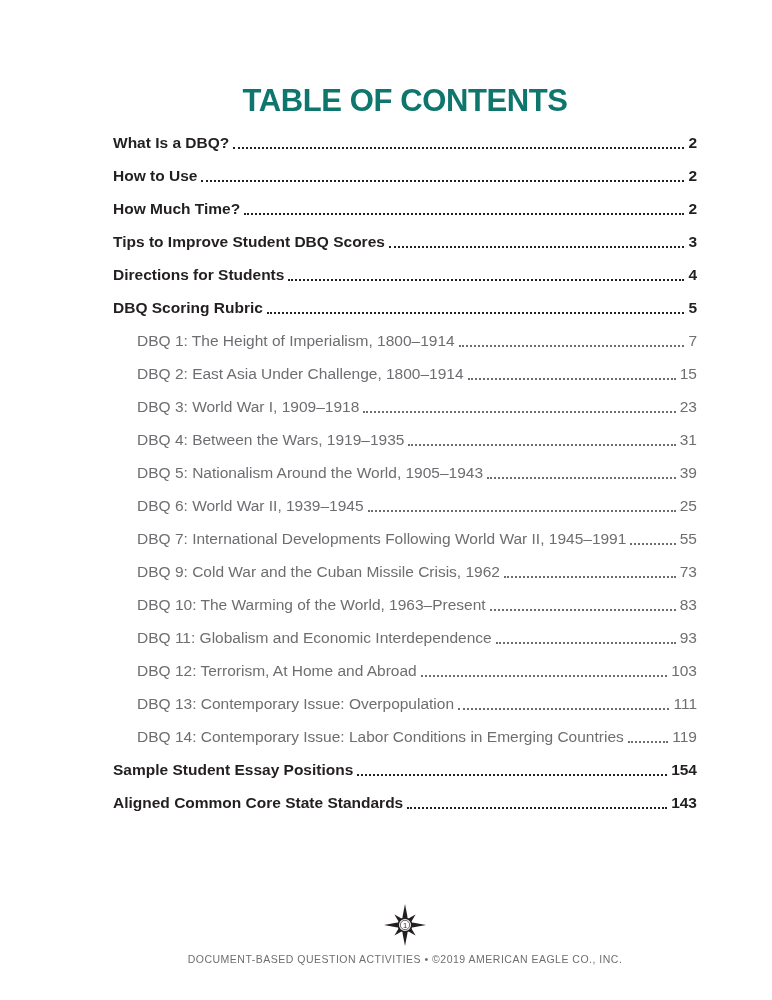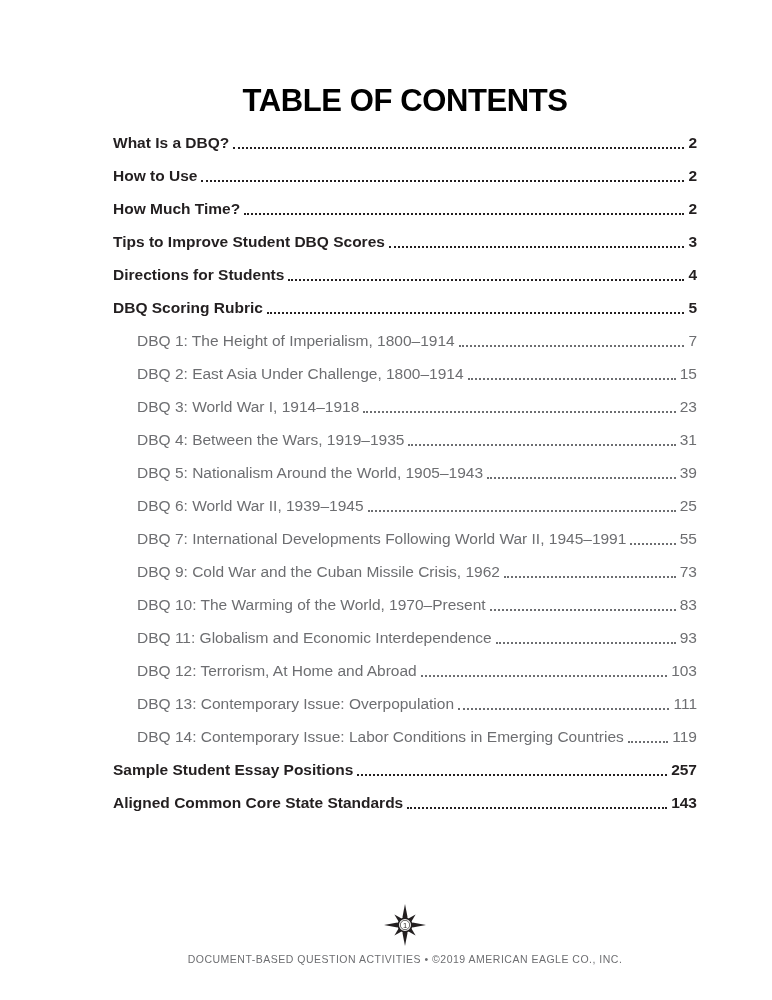--- a/index.html
+++ b/index.html
@@ -12,21 +12,21 @@
   }
   .page { position: absolute; inset: 0; }
 
   .title {
     position: absolute;
     top: 83px; left: 113px; width: 584px;
     text-align: center;
     font-size: 31px;
     font-weight: 900;
     letter-spacing: -0.4px;
-    color: #000000;
+    color: #0f766e;
   }
 
   .toc {
     position: absolute;
     top: 124px; left: 113px; width: 584px;
   }
   .row {
     display: flex;
     align-items: flex-end;
     height: 33px;
@@ -111,21 +111,21 @@
         <span class="lbl">DBQ 1: The Height of Imperialism, 1800–1914</span>
         <span class="dots"></span>
         <span class="pg">7</span>
       </div>
     <div class="row sub">
         <span class="lbl">DBQ 2: East Asia Under Challenge, 1800–1914</span>
         <span class="dots"></span>
         <span class="pg">15</span>
       </div>
     <div class="row sub">
-        <span class="lbl">DBQ 3: World War I, 1914–1918</span>
+        <span class="lbl">DBQ 3: World War I, 1909–1918</span>
         <span class="dots"></span>
         <span class="pg">23</span>
       </div>
     <div class="row sub">
         <span class="lbl">DBQ 4: Between the Wars, 1919–1935</span>
         <span class="dots"></span>
         <span class="pg">31</span>
       </div>
     <div class="row sub">
         <span class="lbl">DBQ 5: Nationalism Around the World, 1905–1943</span>
@@ -141,21 +141,21 @@
         <span class="lbl">DBQ 7: International Developments Following World War II, 1945–1991</span>
         <span class="dots"></span>
         <span class="pg">55</span>
       </div>
     <div class="row sub">
         <span class="lbl">DBQ 9: Cold War and the Cuban Missile Crisis, 1962</span>
         <span class="dots"></span>
         <span class="pg">73</span>
       </div>
     <div class="row sub">
-        <span class="lbl">DBQ 10: The Warming of the World, 1970–Present</span>
+        <span class="lbl">DBQ 10: The Warming of the World, 1963–Present</span>
         <span class="dots"></span>
         <span class="pg">83</span>
       </div>
     <div class="row sub">
         <span class="lbl">DBQ 11: Globalism and Economic Interdependence</span>
         <span class="dots"></span>
         <span class="pg">93</span>
       </div>
     <div class="row sub">
         <span class="lbl">DBQ 12: Terrorism, At Home and Abroad</span>
@@ -168,21 +168,21 @@
         <span class="pg">111</span>
       </div>
     <div class="row sub">
         <span class="lbl">DBQ 14: Contemporary Issue: Labor Conditions in Emerging Countries</span>
         <span class="dots"></span>
         <span class="pg">119</span>
       </div>
     <div class="row main">
         <span class="lbl">Sample Student Essay Positions</span>
         <span class="dots"></span>
-        <span class="pg">257</span>
+        <span class="pg">154</span>
       </div>
     <div class="row main">
         <span class="lbl">Aligned Common Core State Standards</span>
         <span class="dots"></span>
         <span class="pg">143</span>
       </div>
   </div>
 
   <div class="footer">
     <svg class="compass" width="44" height="44" viewBox="-22 -22 44 44" xmlns="http://www.w3.org/2000/svg">

